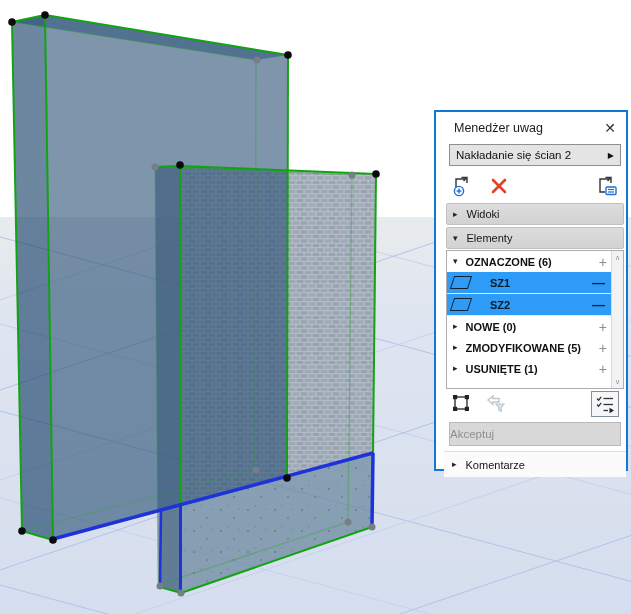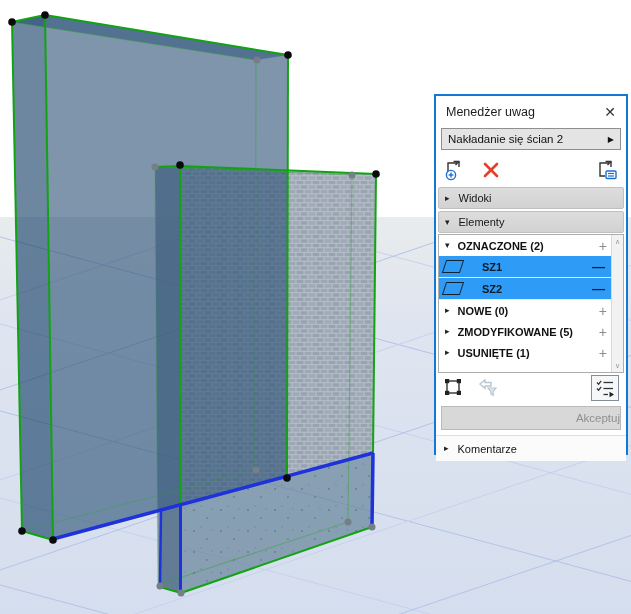--- a/index.html
+++ b/index.html
@@ -1,23 +1,23 @@
 <!DOCTYPE html>
 <html><head>
 <meta charset="utf-8">
 <style>
   html,body{margin:0;padding:0;background:#fff;}
   #stage{position:relative;width:631px;height:614px;overflow:hidden;
          font-family:"Liberation Sans","DejaVu Sans",sans-serif;background:#fff;}
   #scene{position:absolute;left:0;top:0;width:631px;height:614px;}
 
   
-  .panel{position:absolute;left:434px;top:94px;width:194px;height:361px;
+  .panel{position:absolute;left:434px;top:110px;width:194px;height:361px;
          background:#fff;border:2px solid #1377d6;box-sizing:border-box;
-         display:flex;flex-direction:column;font-size:11px;color:#1a1a1a;}
+         display:flex;flex-direction:column;font-size:11px;color:#1a1a1a;padding-left:8px;}
   .p-title{height:31px;flex:0 0 31px;display:flex;align-items:center;padding:0 10px;}
   .p-title .t{font-size:12.5px;color:#1c1c1c;}
   .close{margin-left:auto;font-size:14px;color:#333;cursor:default;line-height:1;}
   .combo{margin:1px 5px 6px 5px;height:20px;flex:0 0 20px;background:#e4e4e4;
          border:1px solid #8f8f8f;display:flex;align-items:center;padding:0 6px;box-sizing:content-box;}
   .combo .val{font-size:11.5px;color:#111;}
   .combo .arr{margin-left:auto;font-size:8px;color:#111;}
   .tools1{height:30px;flex:0 0 30px;display:flex;align-items:center;padding:0 8px;gap:16px;}
   .tools1 .sp{margin-left:auto;}
   .sec-row{margin:1px 2px;height:20px;flex:0 0 20px;background:linear-gradient(#dddddd,#d2d2d2);
@@ -36,21 +36,21 @@
   .i-label{color:#0d1b27;font-weight:600;}
   .minus{margin-left:auto;color:#13202c;font-weight:bold;font-size:13px;line-height:1;}
   .wall-ico{width:16px;height:11px;border:1.6px solid #14222f;transform:skewX(-18deg);background:transparent;}
   .scrollbar{flex:0 0 11px;background:#f2f2f2;border-left:1px solid #d9d9d9;display:flex;
              flex-direction:column;align-items:center;justify-content:space-between;padding:3px 0;}
   .sc-arr{font-size:7px;color:#8f969e;line-height:1;}
   .tools2{height:30px;flex:0 0 30px;display:flex;align-items:center;padding:0 7px;gap:14px;}
   .chk-btn{margin-left:auto;width:26px;height:24px;border:1px solid #828f9a;background:#f6f7f8;
            display:flex;align-items:center;justify-content:center;}
   .accept{margin:3px 5px;height:22px;flex:0 0 22px;background:#d8d8d8;border:1px solid #bababa;
-          display:flex;align-items:center;justify-content:flex-end;color:#8f8f8f;font-size:11.5px;}
+          display:flex;align-items:center;justify-content:flex-start;color:#8f8f8f;font-size:11.5px;}
   .comments{margin-top:2px;border-top:1px solid #e0e0e0;height:25px;flex:0 0 25px;background:#fbfbfb;
             display:flex;align-items:center;padding:0 8px;gap:9px;}
 </style>
 </head>
 <body>
 
 <div id="stage">
 
   <svg id="scene" viewBox="0 0 631 614">
     <defs>
@@ -223,21 +223,21 @@
 
     <div class="sec-row">
       <span class="tri">▾</span>
       <span class="sec-label">Elementy</span>
     </div>
 
     <div class="list-box">
       <div class="list-col">
         <div class="g-row">
           <span class="tri">▾</span>
-          <span class="g-label">OZNACZONE (2)</span>
+          <span class="g-label">OZNACZONE (6)</span>
           <span class="plus">+</span>
         </div>
         <div class="i-row">
           <span class="wall-ico"></span>
           <span class="i-label">SZ1</span>
           <span class="minus">—</span>
         </div>
         <div class="i-row">
           <span class="wall-ico"></span>
           <span class="i-label">SZ2</span>

